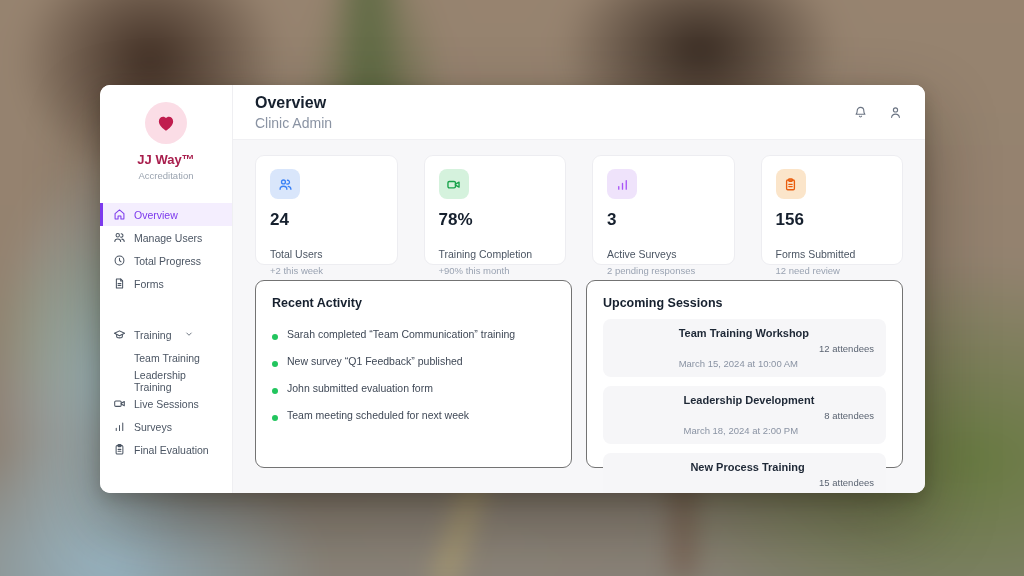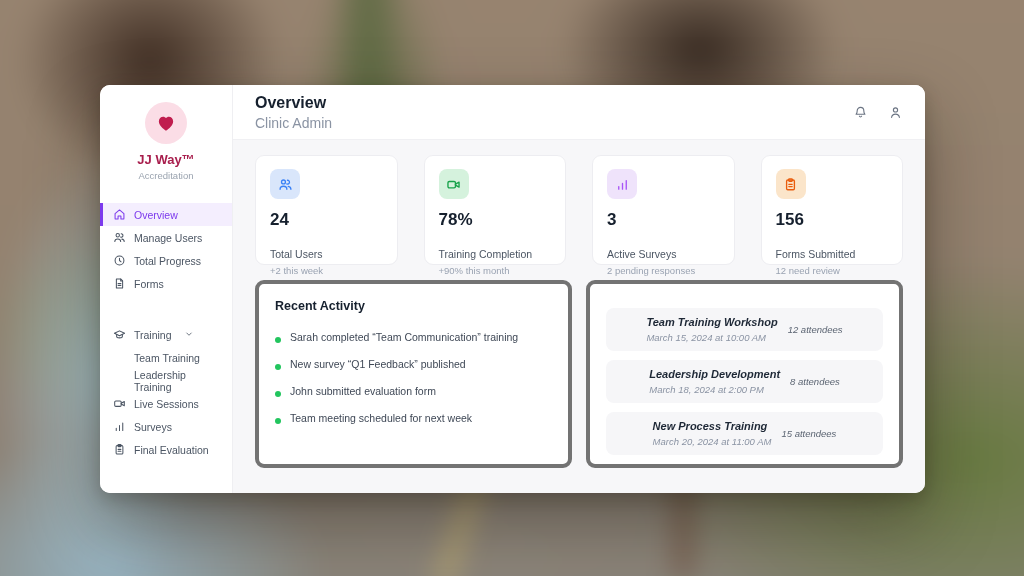--- a/index.html
+++ b/index.html
@@ -73,29 +73,29 @@
   .stat-icon svg{width:15px;height:15px;stroke:currentColor;fill:none;stroke-width:1.8;stroke-linecap:round;stroke-linejoin:round;}
   .tile-users{background:#d9e6fb;color:#3b82f6;}
   .tile-video{background:#d5f2dd;color:#17a34a;}
   .tile-chart{background:#efe3fb;color:#a855f7;}
   .tile-clip{background:#fbe5ca;color:#e95c0c;}
   .stat-value{font-size:17px;font-weight:bold;color:#16202e;margin-top:11px;}
   .stat-label{font-size:10.5px;color:#4b5563;margin-top:18px;}
   .stat-sub{font-size:9.5px;color:#9aa3b2;margin-top:5px;}
 
   .row2{display:flex;gap:14px;margin-top:15px;}
-  .panel{flex:1;background:#fff;border:4px solid #737373;border-radius:9px;padding:15px 16px;height:188px;box-sizing:border-box;}
+  .panel{flex:1;background:#fff;border:1px solid #737373;border-radius:9px;padding:15px 16px;height:188px;box-sizing:border-box;}
   .panel-title{font-size:12.5px;font-weight:bold;color:#16202e;}
   .activity-list{margin-top:10px;}
   .activity-item{display:flex;align-items:flex-end;gap:9px;font-size:10.5px;color:#3f4856;padding:7.5px 0;}
   .dot{width:6px;height:6px;border-radius:50%;background:#22c55e;flex:none;}
 
-  .session{background:#f6f6f8;border-radius:8px;padding:8px 12px;display:flex;justify-content:center;align-items:center;margin-top:9px;font-style:italic;}
+  .session{background:#f6f6f8;border-radius:8px;padding:8px 12px;display:flex;justify-content:flex-end;align-items:center;margin-top:9px;}
   .session-title{font-size:11px;font-weight:bold;color:#1e2836;}
-  .session-date{font-size:9.5px;color:#8a93a3;margin-top:4px;}
+  .session-date{font-size:9.5px;color:#8a93a3;margin-top:19px;}
   .session-att{font-size:9.5px;color:#5b6472;flex:none;margin-left:10px;}
 </style>
 </head>
 <body>
 
 <div class="bg">
   <div class="bg-base"></div>
   <div class="bg-greenstrip"></div>
   <div class="bg-pole"></div>
   <div class="bg-stick"></div>
@@ -276,20 +276,21 @@
               <span>John submitted evaluation form</span>
             </div>
             <div class="activity-item">
               <span class="dot"></span>
               <span>Team meeting scheduled for next week</span>
             </div>
           </div>
         </div>
 
         <div class="panel">
+          <div class="panel-title">Upcoming Sessions</div>
           <div class="session">
             <div>
               <div class="session-title">Team Training Workshop</div>
               <div class="session-date">March 15, 2024 at 10:00 AM</div>
             </div>
             <div class="session-att">12 attendees</div>
           </div>
           <div class="session">
             <div>
               <div class="session-title">Leadership Development</div>

